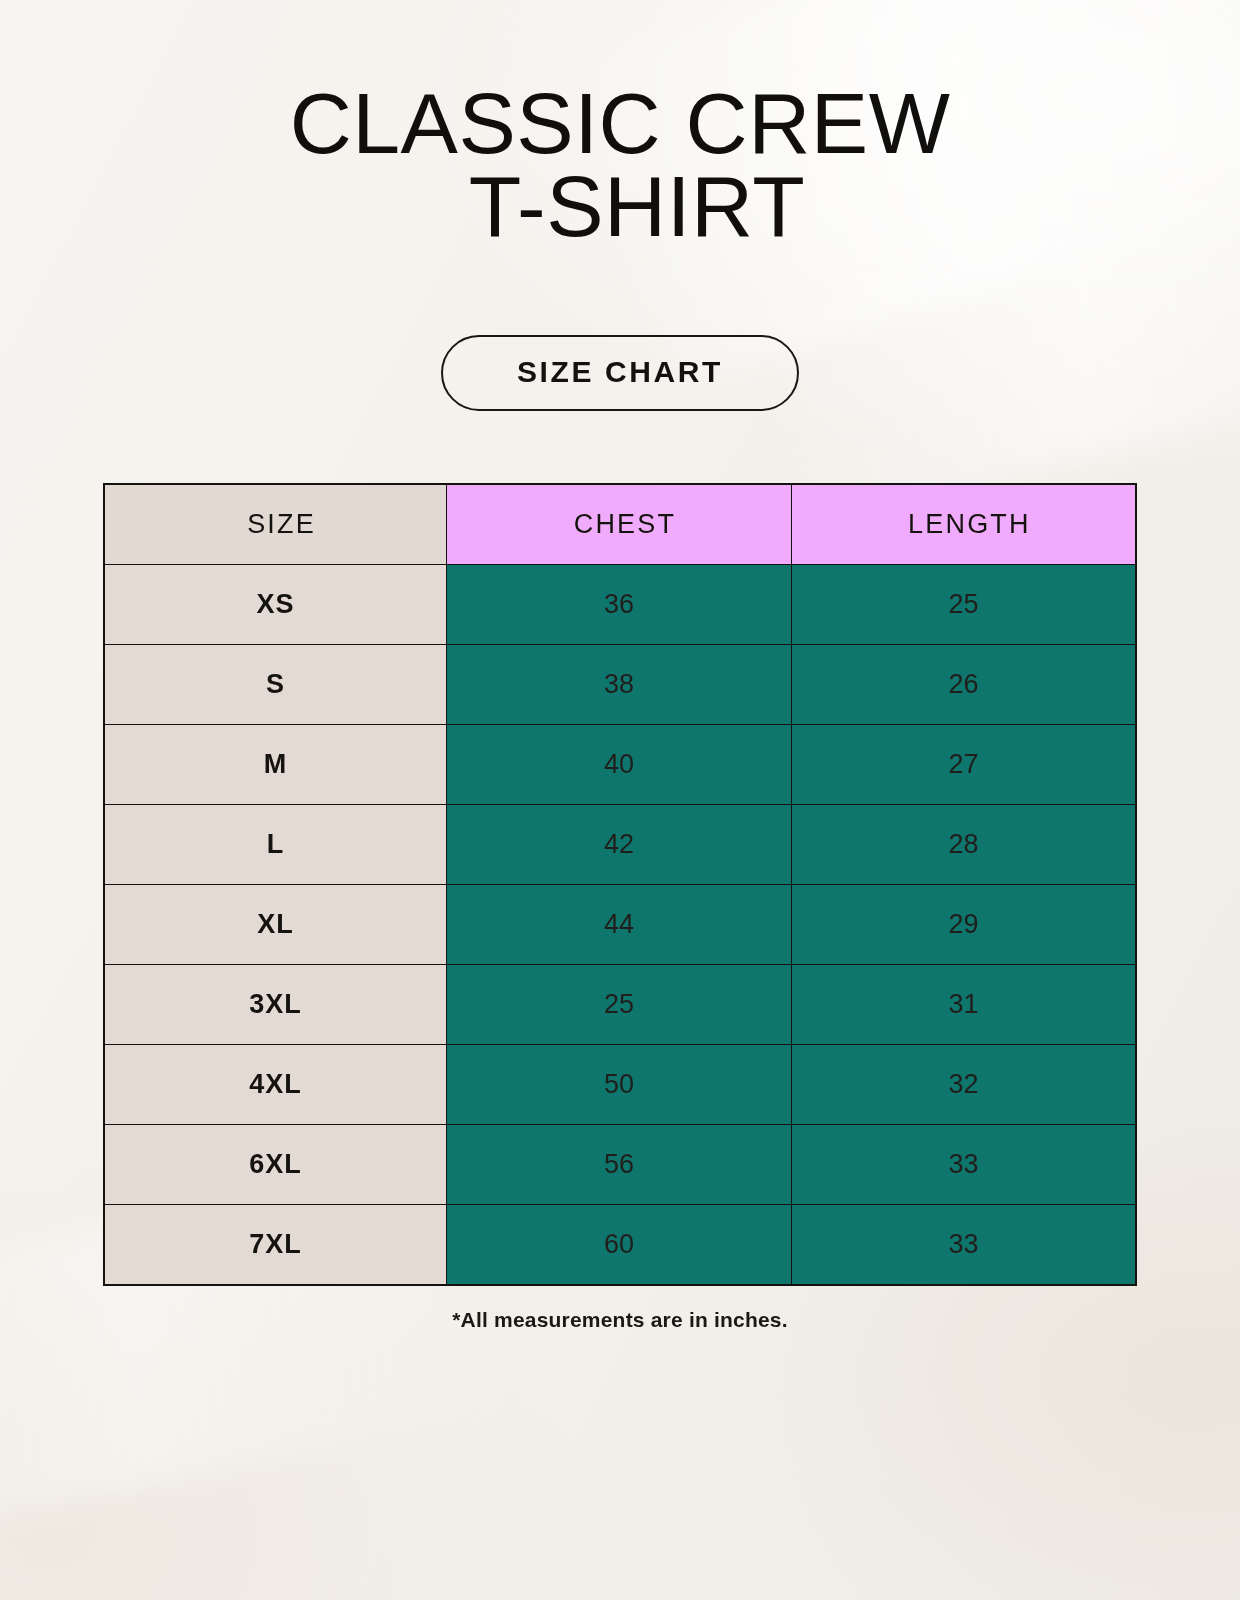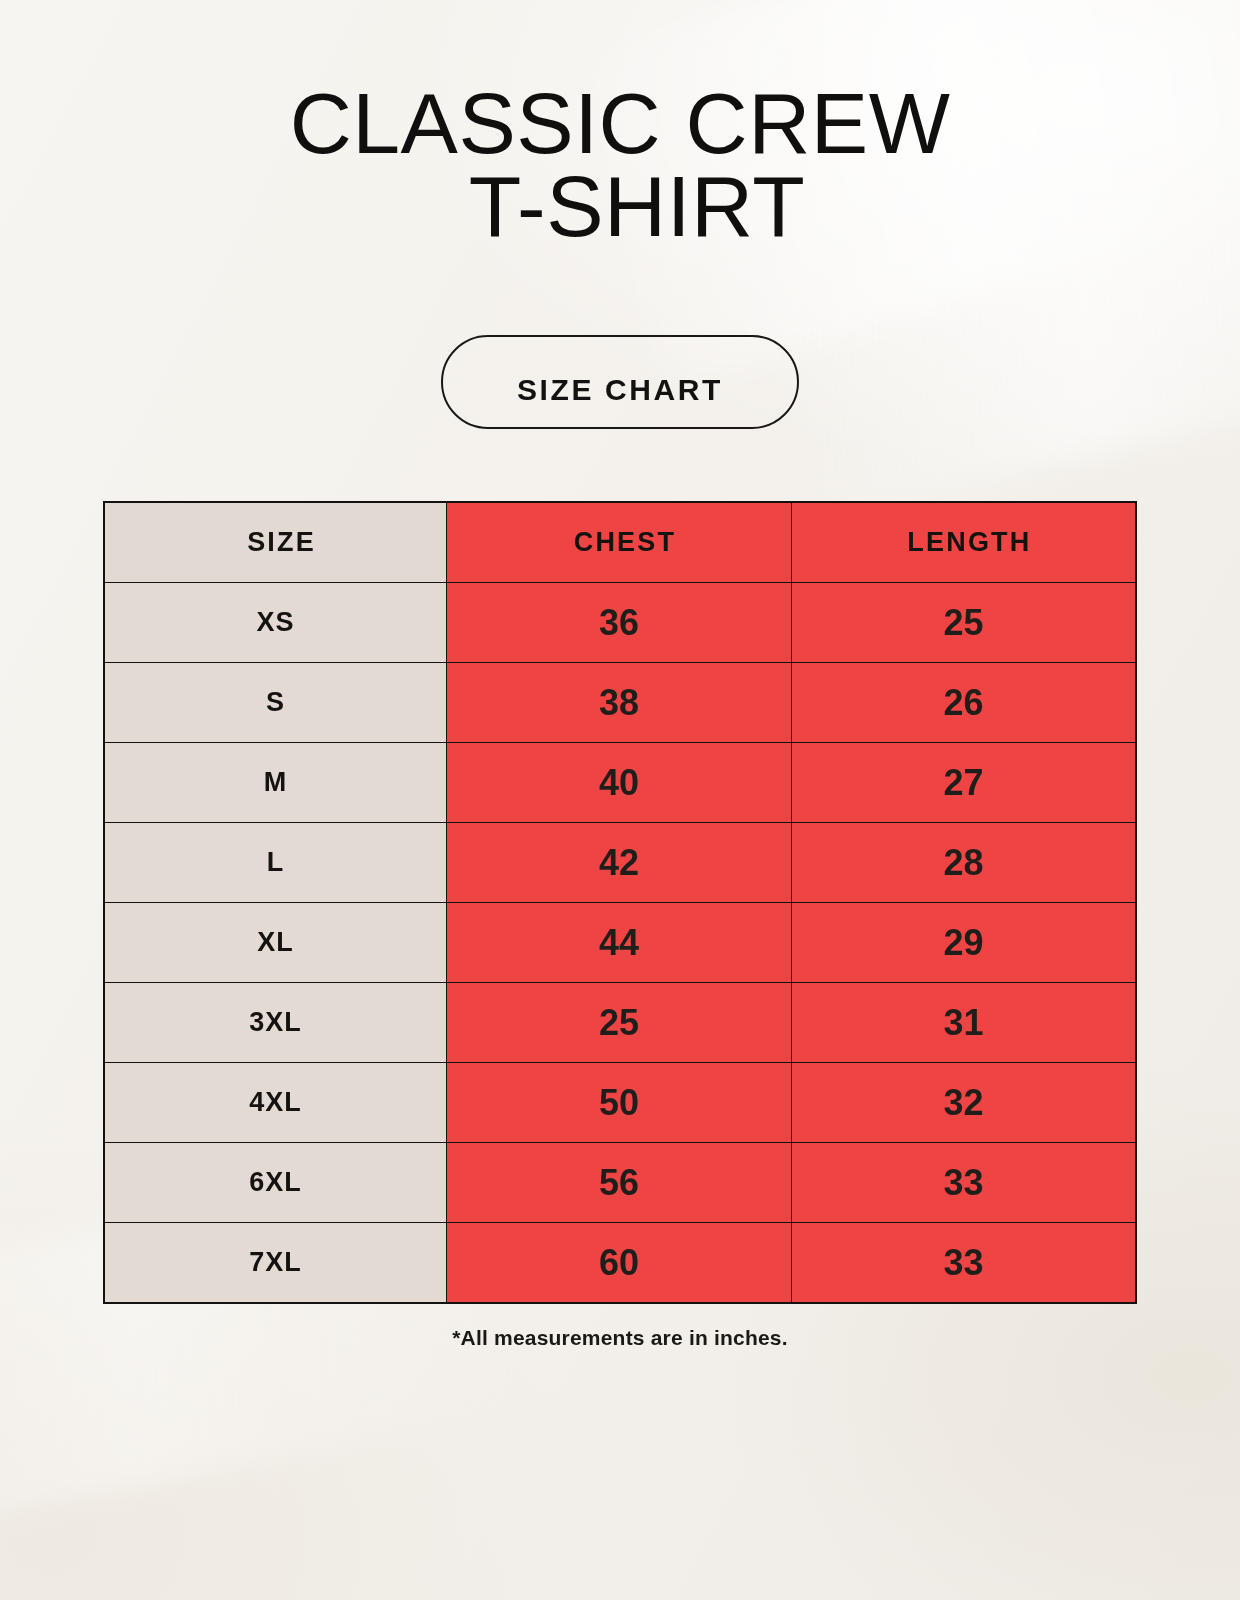--- a/index.html
+++ b/index.html
@@ -59,21 +59,21 @@
 
   .pill-wrap {
     display: flex;
     justify-content: center;
     margin-top: 88px;
   }
   .pill {
     border: 2px solid #18161300;
     border-color: #1a1815;
     border-radius: 50px;
-    padding: 36px 74px 20px;
+    padding: 18px 74px 20px;
     font-size: 30px;
     font-weight: 700;
     letter-spacing: 2.6px;
     color: #141210;
     background: transparent;
   }
 
   .table-wrap {
     margin: 72px auto 0;
     width: 1034px;
@@ -90,37 +90,37 @@
     height: 77px;
     text-align: center;
     vertical-align: middle;
   }
   table.size-chart col.c-size { width: 33.2%; }
   table.size-chart col.c-chest { width: 33.4%; }
   table.size-chart col.c-length { width: 33.4%; }
 
   thead th {
     font-size: 27px;
-    font-weight: 700;
+    font-weight: 400;
     letter-spacing: 2.2px;
     padding-left: 13px;
   }
   thead th.size-head { background: #e2d9d2; }
-  thead th.measure-head { background: #ef4444; }
+  thead th.measure-head { background: #f0abfc; }
 
   tbody td.size-cell {
     background: #e3dad3;
     font-size: 27px;
     font-weight: 700;
     letter-spacing: 1px;
   }
   tbody td.val-cell {
-    background: #ef4444;
-    font-size: 36px;
-    font-weight: 700;
+    background: #0f766e;
+    font-size: 27px;
+    font-weight: 400;
     color: #201e1b;
   }
 
   .footnote {
     width: 1034px;
     margin: 22px auto 0;
     text-align: center;
     font-size: 21px;
     font-weight: 700;
     letter-spacing: 0.2px;

